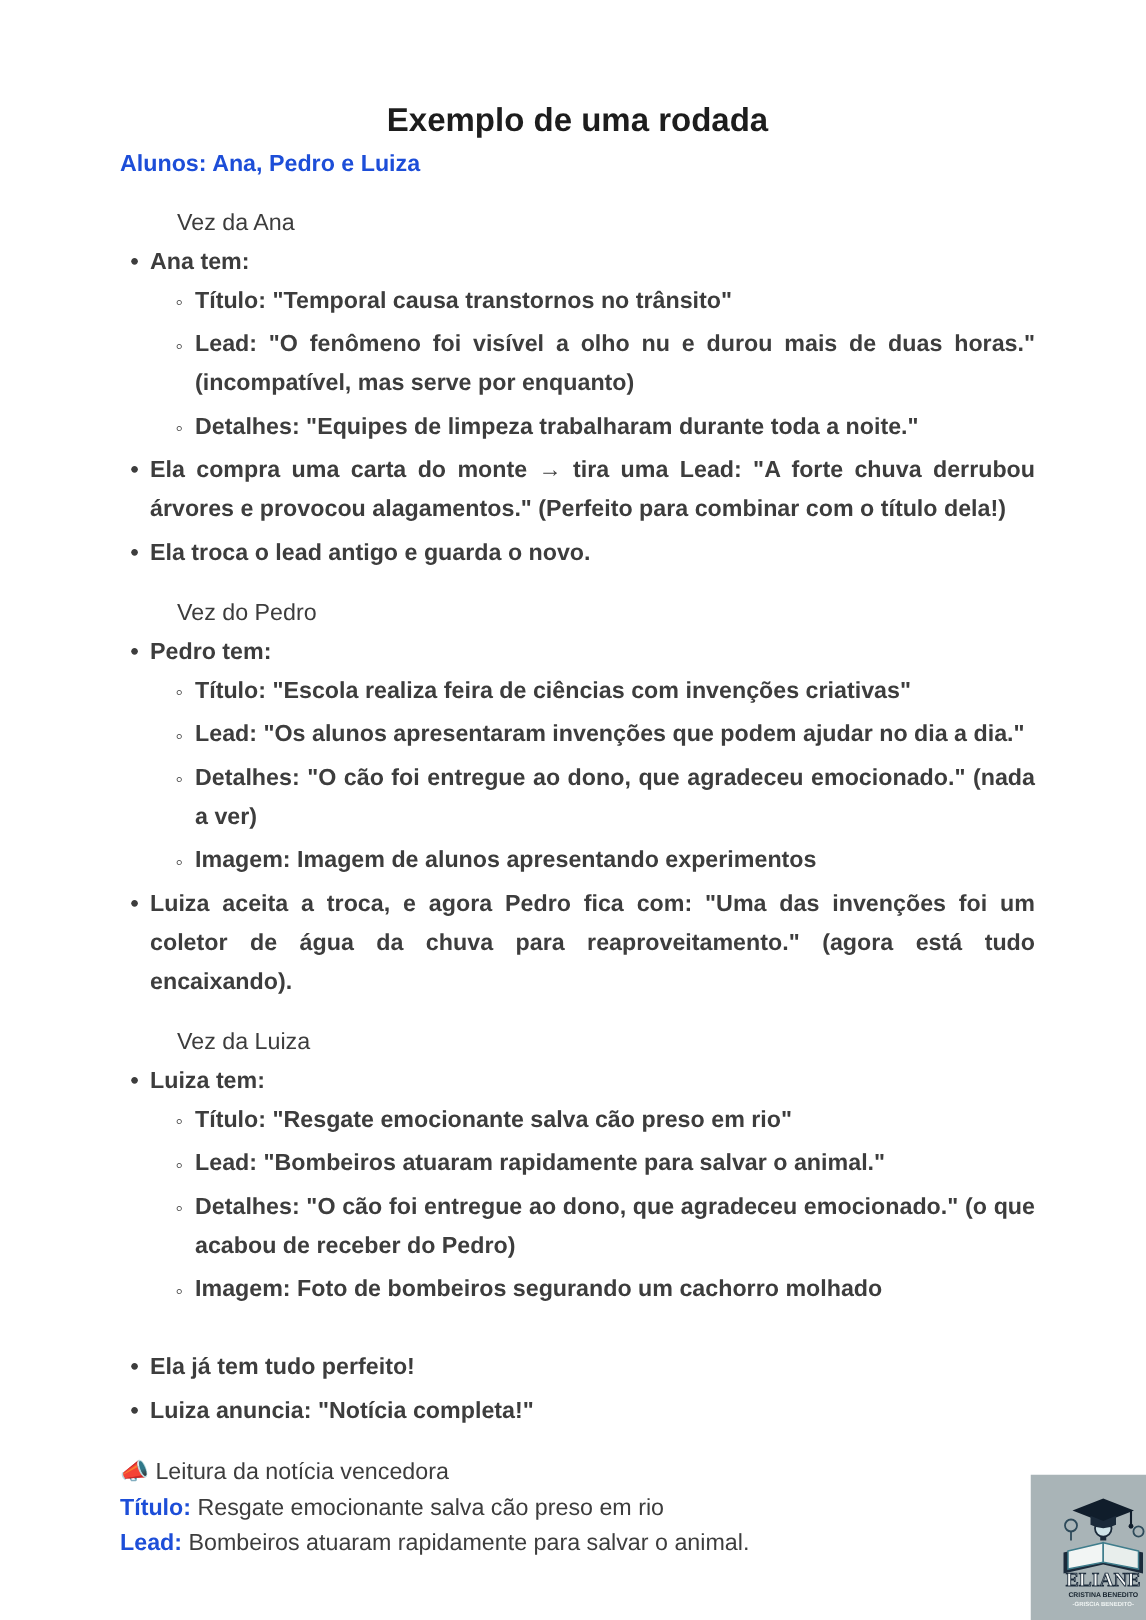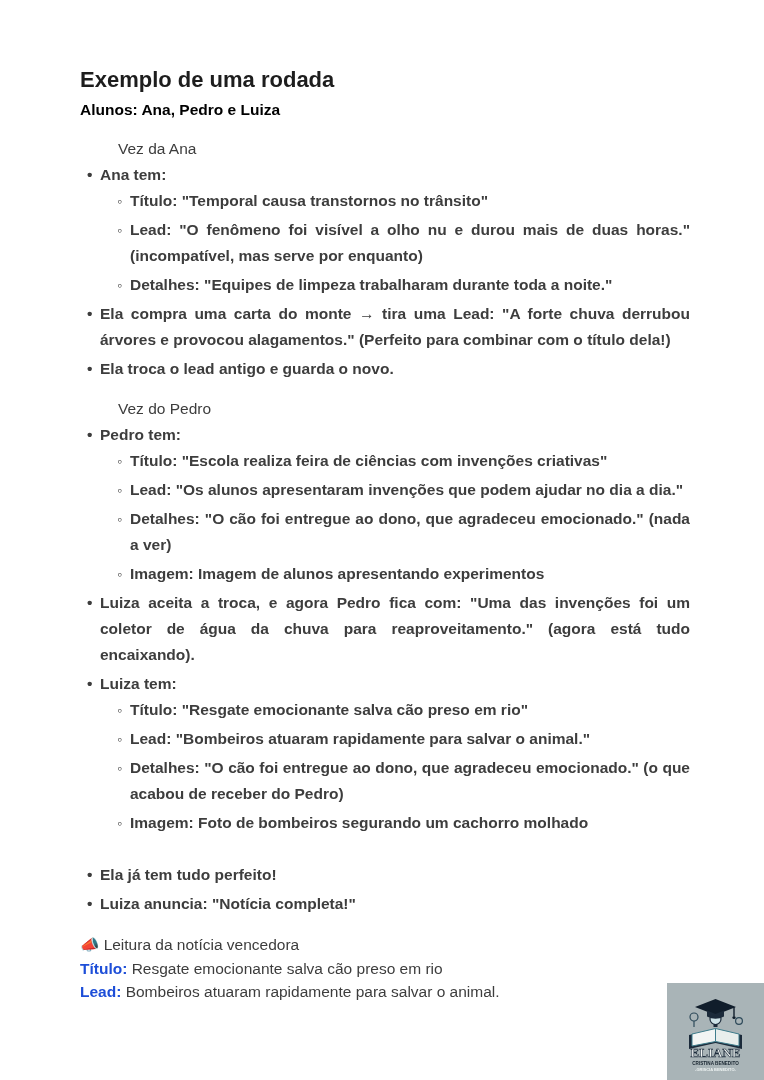--- a/index.html
+++ b/index.html
@@ -9,29 +9,30 @@
     overflow: hidden;
     font-family: "Liberation Sans", "DejaVu Sans", sans-serif;
     color: #3d3d3d;
     font-size: 15.5px;
     line-height: 26px;
   }
   .page { position: absolute; inset: 0; padding: 0 74px 0 80px; box-sizing: border-box; }
 
   .doc-title {
     margin-top: 66px;
+    text-align: center;
     font-size: 22px;
     font-weight: 700;
     color: #1d1d1d;
     line-height: 28px;
   }
   .students {
     margin-top: 4px;
     font-weight: 700;
-    color: #000000;
+    color: #1d4ed8;
     line-height: 24px;
   }
 
   .turn-heading { margin-top: 14px; margin-left: 38px; }
 
   ul.main-list { list-style: none; margin: 0; padding: 0; font-weight: bold; }
   li.main-item {
     position: relative;
     padding-left: 20px;
     margin: 0 0 3px 0;
@@ -58,21 +59,21 @@
     font-size: 14px;
   }
 
   .winner { margin-top: 16px; line-height: 23.5px; }
   .winner-heading { }
   .winner-field .label { font-weight: 700; color: #1d4ed8; }
 
   .logo {
     position: absolute;
     right: 0; bottom: 0;
-    width: 97px; height: 97px;
+    width: 77px; height: 97px;
   }
   .logo svg { display: block; width: 97px; height: 97px; }
 </style>
 </head>
 <body>
 
 <div class="page">
 
   <div class="doc-title">Exemplo de uma rodada</div>
   <div class="students">Alunos: Ana, Pedro e Luiza</div>
@@ -103,20 +104,21 @@
           <li class="sub-item">Lead: "Os alunos apresentaram invenções que podem ajudar no dia a dia."</li>
           <li class="sub-item">Detalhes: "O cão foi entregue ao dono, que agradeceu emocionado." (nada a ver)</li>
           <li class="sub-item">Imagem: Imagem de alunos apresentando experimentos</li>
         </ul>
       </li>
       <li class="main-item">Luiza aceita a troca, e agora Pedro fica com: "Uma das invenções foi um coletor de água da chuva para reaproveitamento." (agora está tudo encaixando).</li>
     </ul>
   </div>
 
   <div>
+    <div class="turn-heading">Vez da Luiza</div>
     <ul class="main-list">
       <li class="main-item">
         <span>Luiza tem:</span>
         <ul class="sub-list">
           <li class="sub-item">Título: "Resgate emocionante salva cão preso em rio"</li>
           <li class="sub-item">Lead: "Bombeiros atuaram rapidamente para salvar o animal."</li>
           <li class="sub-item">Detalhes: "O cão foi entregue ao dono, que agradeceu emocionado." (o que acabou de receber do Pedro)</li>
           <li class="sub-item">Imagem: Foto de bombeiros segurando um cachorro molhado</li>
         </ul>
       </li>

